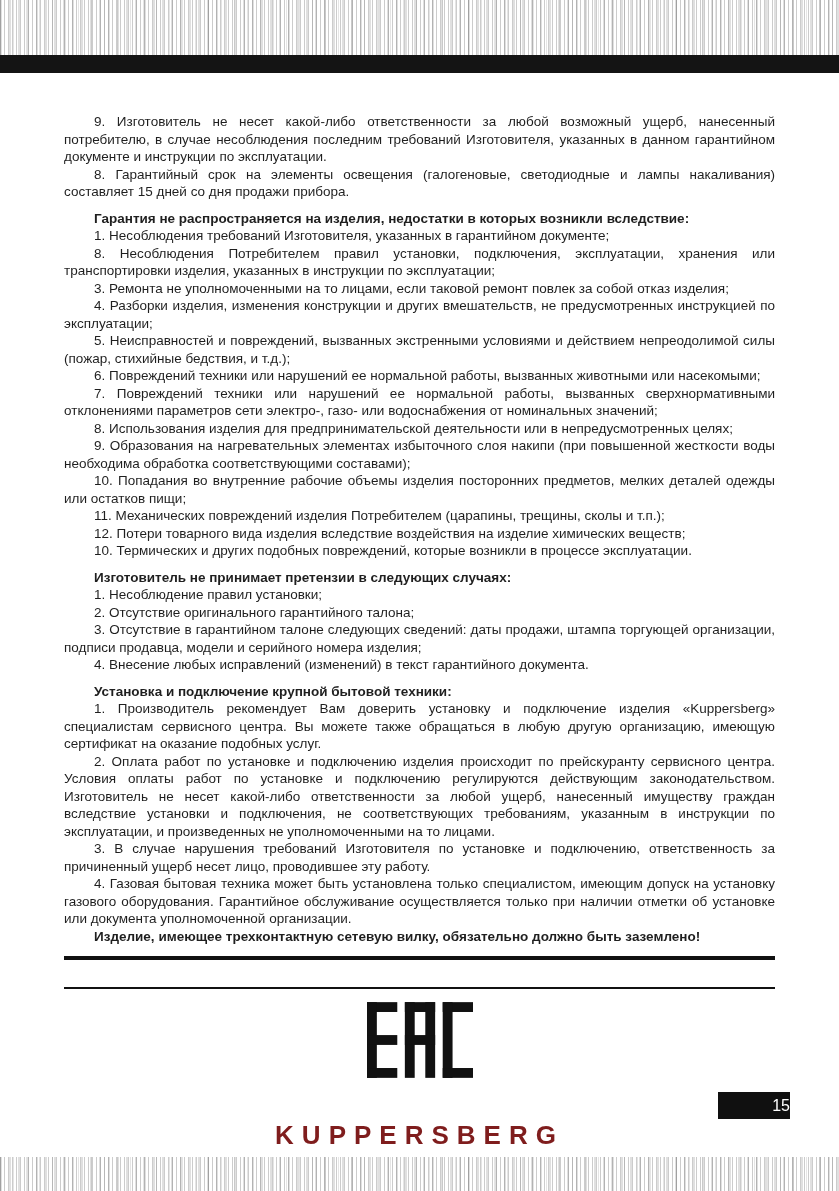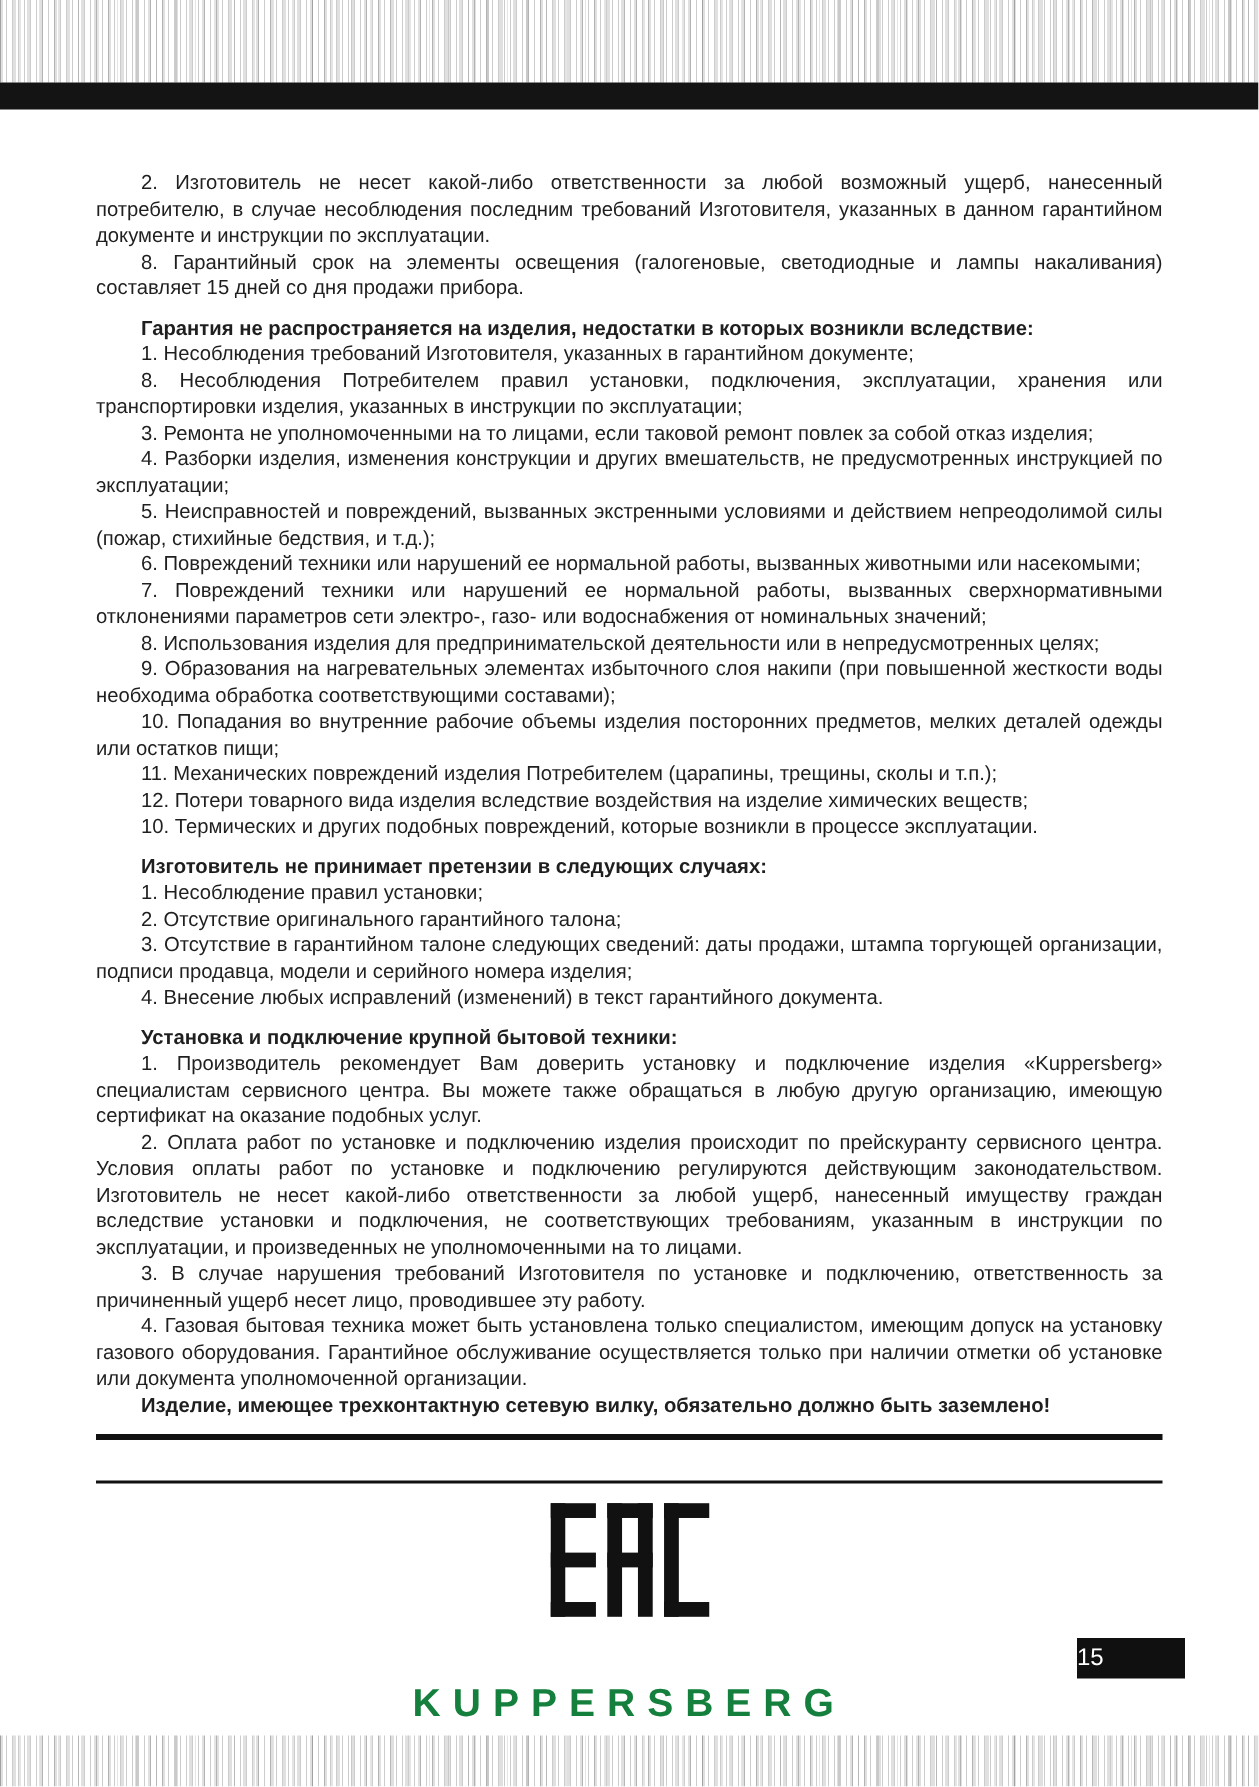--- a/index.html
+++ b/index.html
@@ -80,44 +80,44 @@
   .page-number-box {
     position: absolute;
     top: 1092px;
     right: 49px;
     width: 72px;
     height: 27px;
     background: #101010;
     color: #ffffff;
     display: flex;
     align-items: center;
-    justify-content: flex-start;
+    justify-content: flex-end;
     font-size: 16px;
   }
 
   .brand {
     position: absolute;
     top: 1120px;
     left: 0;
     right: 0;
     text-align: center;
     font-size: 26px;
     font-weight: bold;
     letter-spacing: 8px;
-    color: #15803d;
+    color: #7f1d1d;
   }
 </style>
 </head>
 <body>
 
 <div class="barcode-strip top"></div>
 <div class="black-bar"></div>
 
 <main class="content">
-  <p>2. Изготовитель не несет какой-либо ответственности за любой возможный ущерб, нанесенный потребителю, в случае несоблюдения последним требований Изготовителя, указанных в данном гарантийном документе и инструкции по эксплуатации.</p>
+  <p>9. Изготовитель не несет какой-либо ответственности за любой возможный ущерб, нанесенный потребителю, в случае несоблюдения последним требований Изготовителя, указанных в данном гарантийном документе и инструкции по эксплуатации.</p>
   <p>8. Гарантийный срок на элементы освещения (галогеновые, светодиодные и лампы накаливания) составляет 15 дней со дня продажи прибора.</p>
 
   <p class="heading">Гарантия не распространяется на изделия, недостатки в которых возникли вследствие:</p>
   <p>1. Несоблюдения требований Изготовителя, указанных в гарантийном документе;</p>
   <p>8. Несоблюдения Потребителем правил установки, подключения, эксплуатации, хранения или транспортировки изделия, указанных в инструкции по эксплуатации;</p>
   <p>3. Ремонта не уполномоченными на то лицами, если таковой ремонт повлек за собой отказ изделия;</p>
   <p>4. Разборки изделия, изменения конструкции и других вмешательств, не предусмотренных инструкцией по эксплуатации;</p>
   <p>5. Неисправностей и повреждений, вызванных экстренными условиями и действием непреодолимой силы (пожар, стихийные бедствия, и т.д.);</p>
   <p>6. Повреждений техники или нарушений ее нормальной работы, вызванных животными или насекомыми;</p>
   <p>7. Повреждений техники или нарушений ее нормальной работы, вызванных сверхнормативными отклонениями параметров сети электро-, газо- или водоснабжения от номинальных значений;</p>

